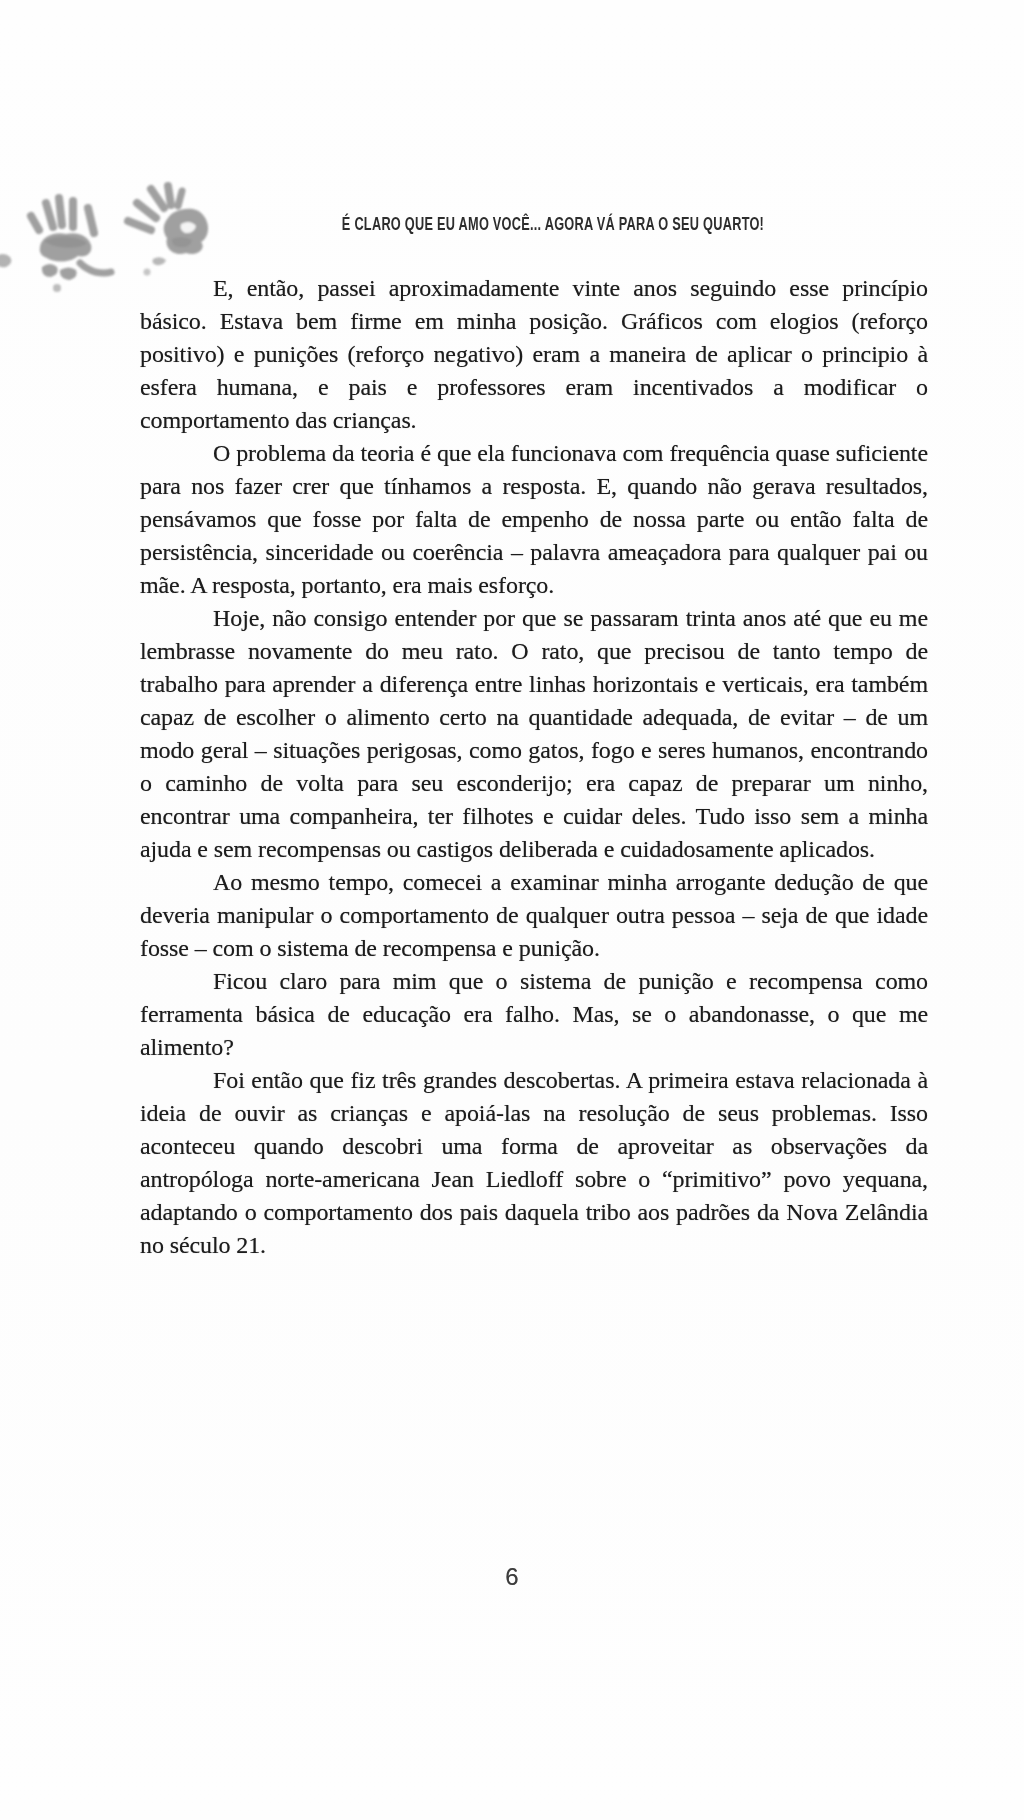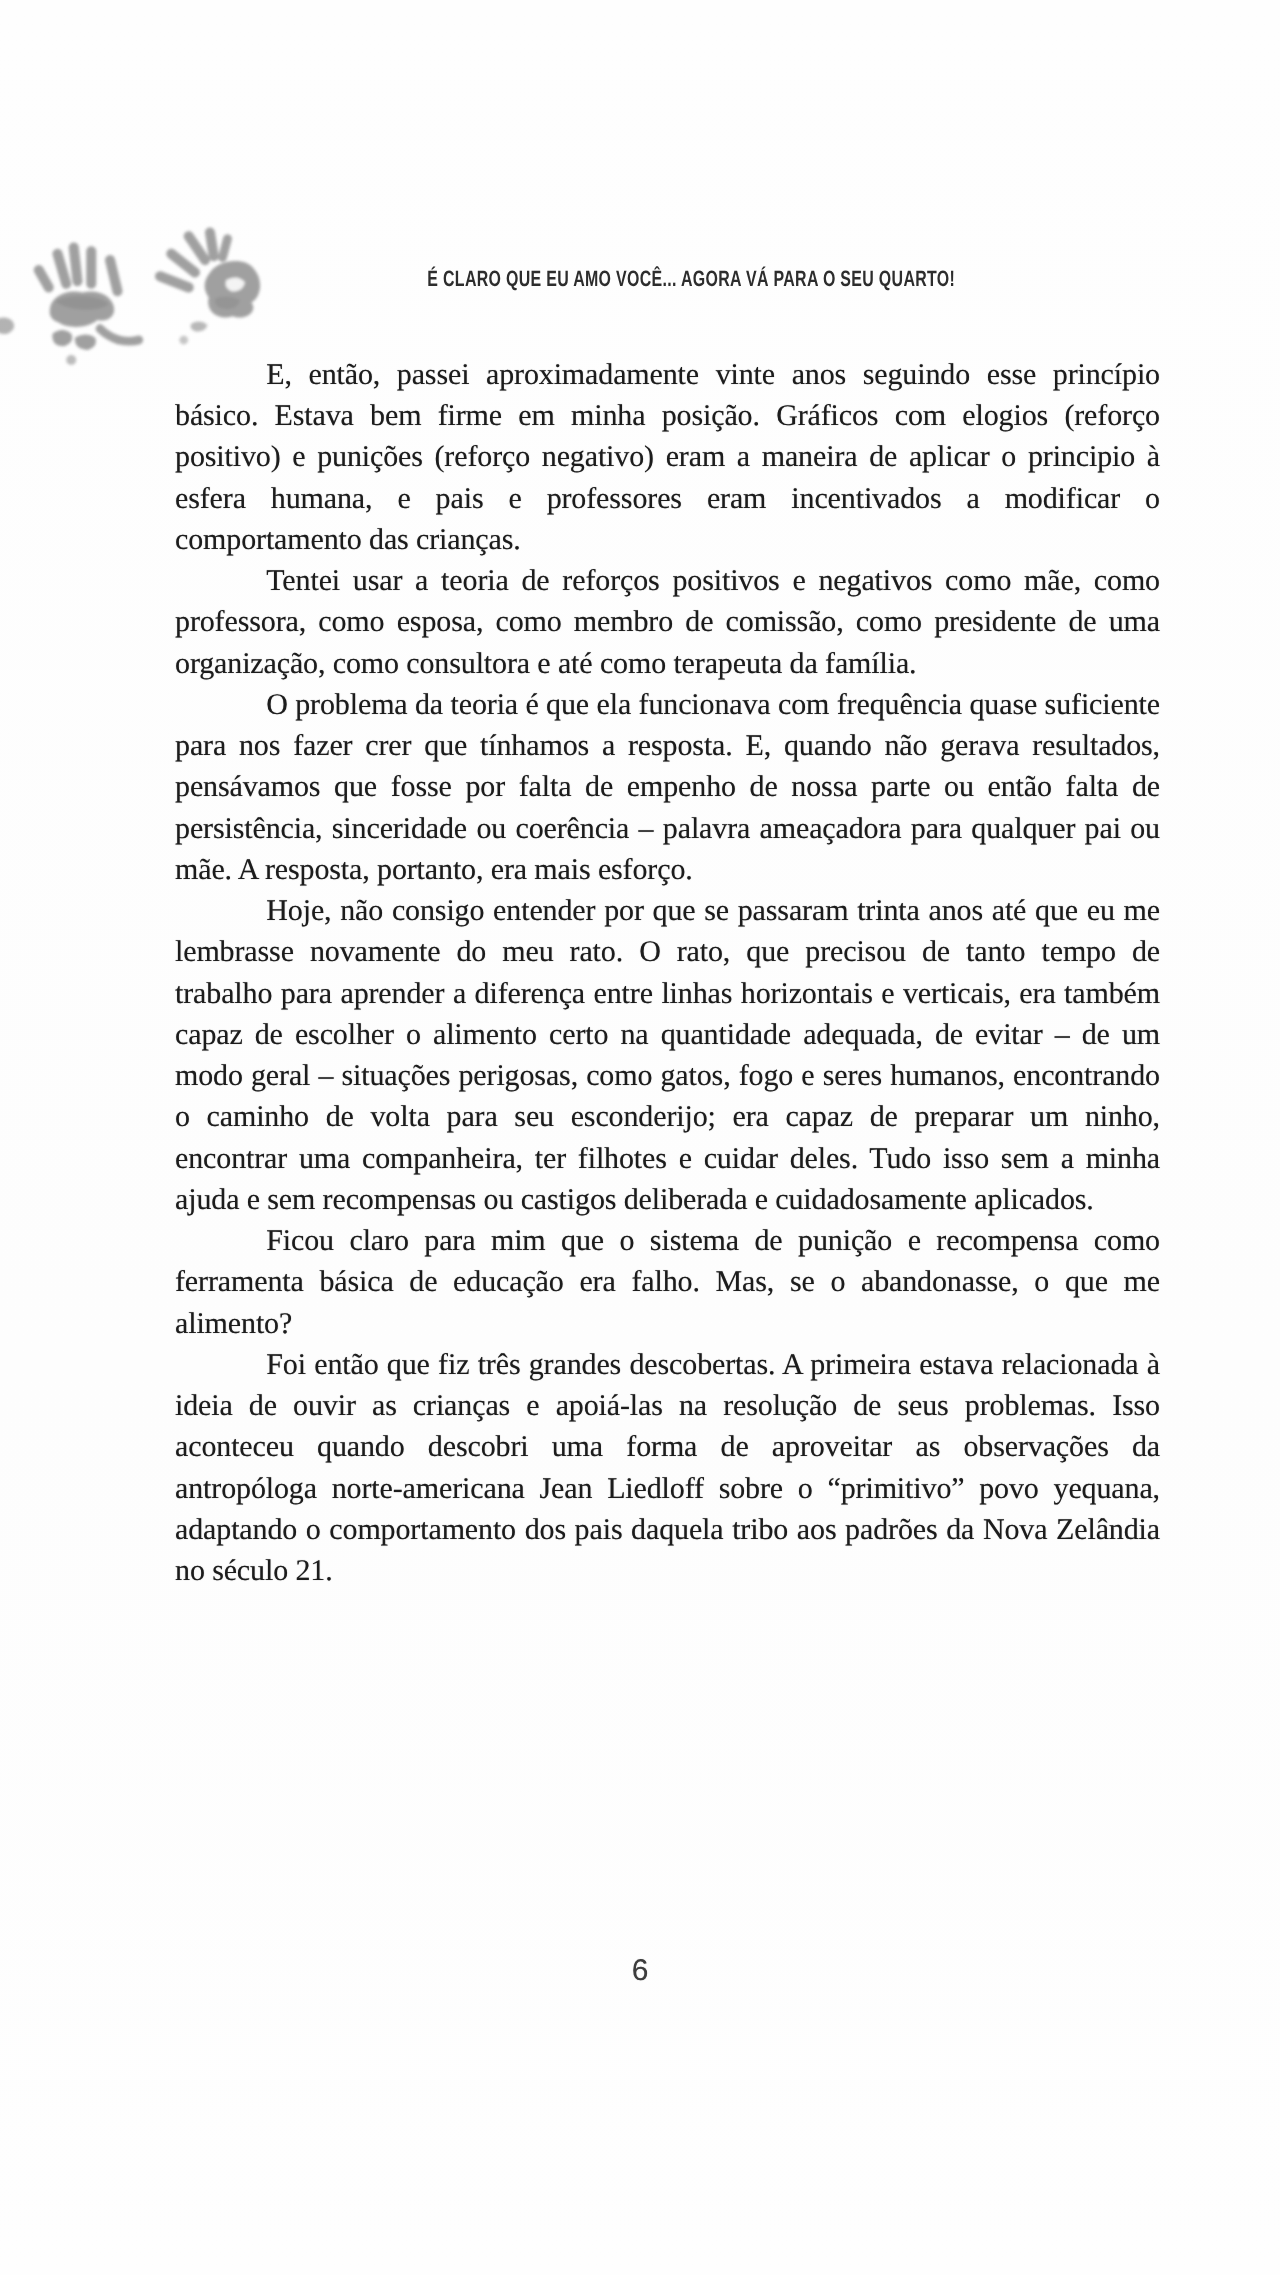--- a/index.html
+++ b/index.html
@@ -33,21 +33,21 @@
     transform: translateX(41px) scale(0.85, 1.18);
     font-family: "Liberation Sans", sans-serif;
     font-weight: bold;
     font-size: 15px;
     letter-spacing: 0.3px;
     color: #2d2d2d;
     white-space: nowrap;
   }
   .body-text {
     position: absolute;
-    top: 284px;
+    top: 272px;
     left: 140px;
     width: 788px;
     font-size: 24px;
     line-height: 33px;
     letter-spacing: -0.1px;
     text-align: justify;
     color: #1c1c1c;
     text-shadow: 0 0 0.7px rgba(25,25,25,0.55);
   }
   .body-text p {
@@ -107,22 +107,22 @@
 
       <path d="M153,82 Q160,78 166,83 Q164,89 156,88 Q151,86 153,82 Z" stroke="none" opacity="0.75"></path>
       <circle cx="147" cy="95" r="3.5" stroke="none" opacity="0.6"></circle>
     </g>
   </svg>
 
   <div class="running-head">É CLARO QUE EU AMO VOCÊ... AGORA VÁ PARA O SEU QUARTO!</div>
 
   <main class="body-text">
     <p>E, então, passei aproximadamente vinte anos seguindo esse princípio básico. Estava bem firme em minha posição. Gráficos com elogios (reforço positivo) e punições (reforço negativo) eram a maneira de aplicar o principio à esfera humana, e pais e professores eram incentivados a modificar o comportamento das crianças.</p>
-    <p>Tentei usar a teoria de reforços positivos e negativos como mãe, como professora, como esposa, como membro de comissão, como presidente de uma organização, como consultora e até como terapeuta da família.</p>
     <p>O problema da teoria é que ela funcionava com frequência quase suficiente para nos fazer crer que tínhamos a resposta. E, quando não gerava resultados, pensávamos que fosse por falta de empenho de nossa parte ou então falta de persistência, sinceridade ou coerência – palavra ameaçadora para qualquer pai ou mãe. A resposta, portanto, era mais esforço.</p>
     <p>Hoje, não consigo entender por que se passaram trinta anos até que eu me lembrasse novamente do meu rato. O rato, que precisou de tanto tempo de trabalho para aprender a diferença entre linhas horizontais e verticais, era também capaz de escolher o alimento certo na quantidade adequada, de evitar – de um modo geral – situações perigosas, como gatos, fogo e seres humanos, encontrando o caminho de volta para seu esconderijo; era capaz de preparar um ninho, encontrar uma companheira, ter filhotes e cuidar deles. Tudo isso sem a minha ajuda e sem recompensas ou castigos deliberada e cuidadosamente aplicados.</p>
+    <p>Ao mesmo tempo, comecei a examinar minha arrogante dedução de que deveria manipular o comportamento de qualquer outra pessoa – seja de que idade fosse – com o sistema de recompensa e punição.</p>
     <p>Ficou claro para mim que o sistema de punição e recompensa como ferramenta básica de educação era falho. Mas, se o abandonasse, o que me alimento?</p>
     <p>Foi então que fiz três grandes descobertas. A primeira estava relacionada à ideia de ouvir as crianças e apoiá-las na resolução de seus problemas. Isso aconteceu quando descobri uma forma de aproveitar as observações da antropóloga norte-americana Jean Liedloff sobre o “primitivo” povo yequana, adaptando o comportamento dos pais daquela tribo aos padrões da Nova Zelândia no século 21.</p>
   </main>
 
   <div class="folio">6</div>
 
 </div>
 
 </body></html>

